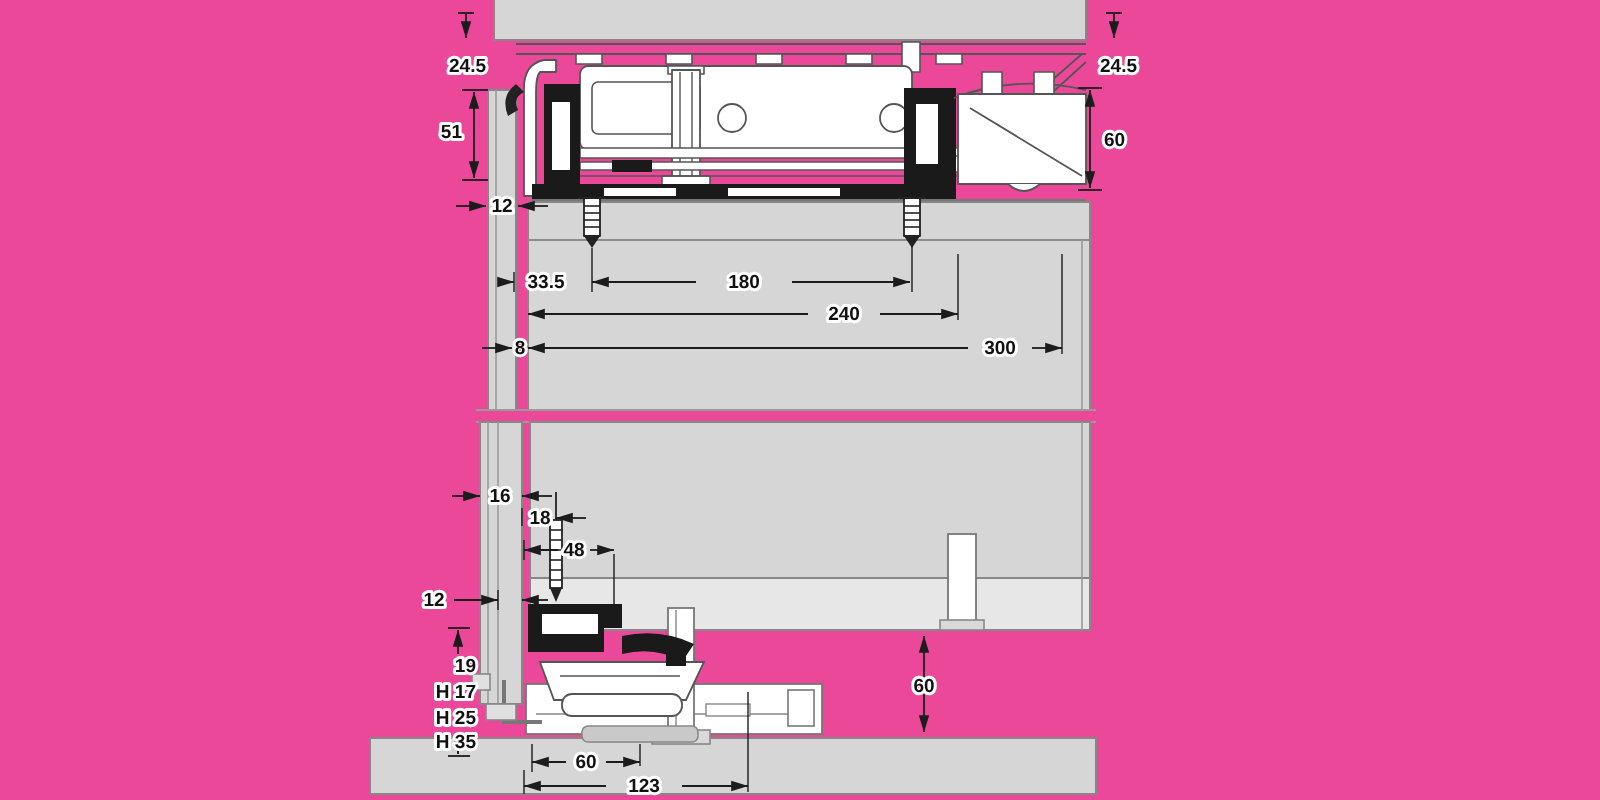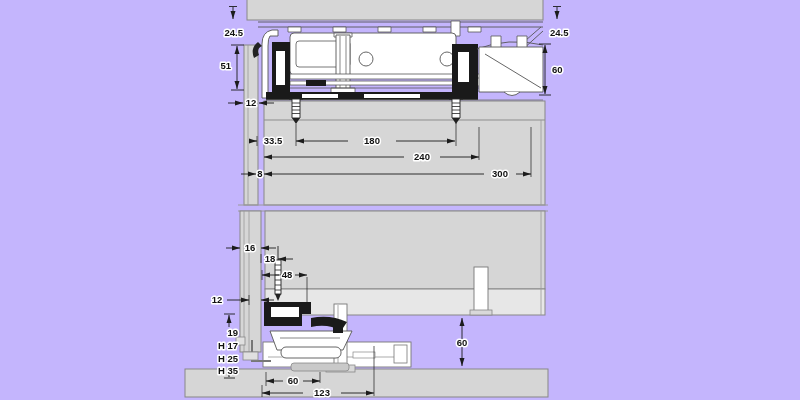--- a/index.html
+++ b/index.html
@@ -1,16 +1,16 @@
 <!DOCTYPE html>
 <html><head>
 <meta charset="utf-8">
 <style>
   html,body{margin:0;padding:0;background:#ffffff;}
-  #stage{position:relative;width:800px;height:400px;background:#c4b5fd;overflow:hidden;}
+  #stage{position:relative;width:800px;height:400px;background:#ec4899;overflow:hidden;}
   svg{display:block;}
   text.dim{
     font-family:"Liberation Sans",sans-serif;
     font-size:9.5px;font-weight:bold;fill:#111;
     paint-order:stroke;stroke:#ffffff;stroke-width:3px;stroke-linejoin:round;
   }
 </style>
 </head>
 <body>
 

